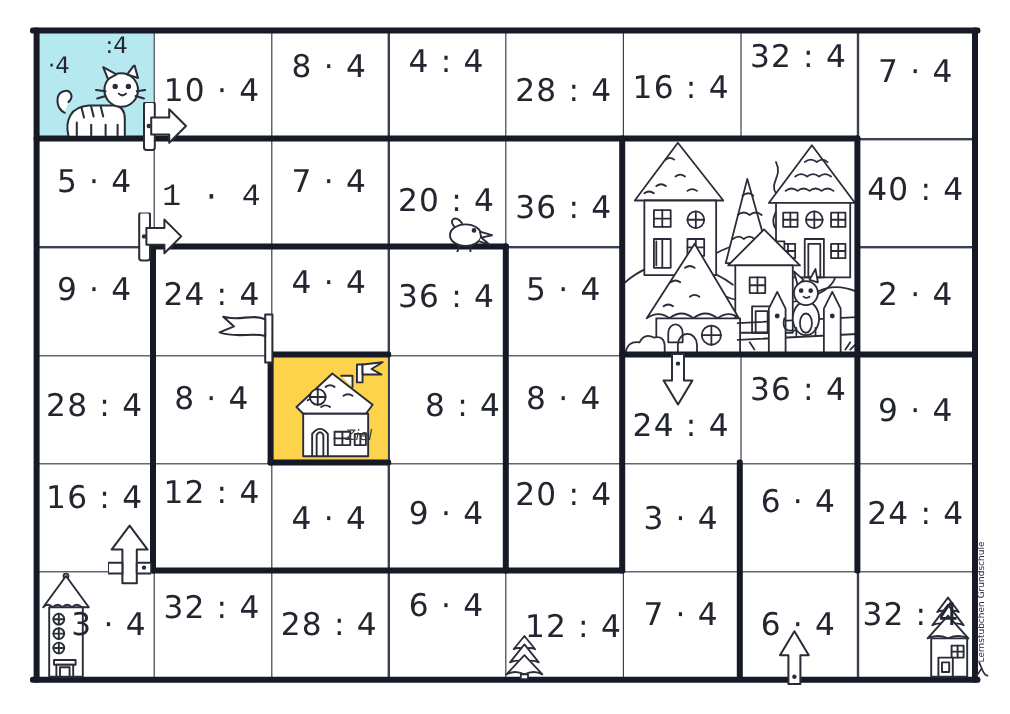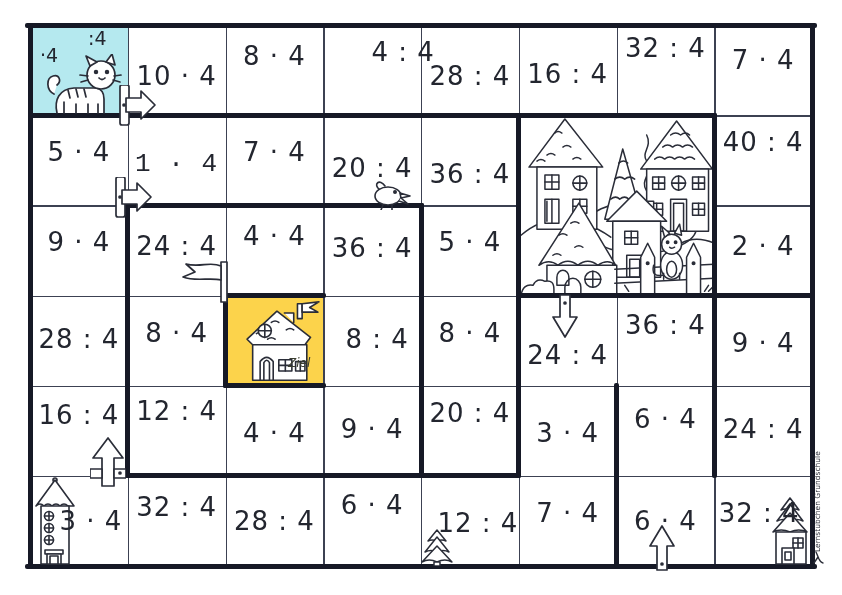--- a/index.html
+++ b/index.html
@@ -262,21 +262,21 @@
       <div class="wall" style="left: 614px; top: 383.17px; width: 5px; height: 185.33px;"></div>
       <div class="wall" style="left: 711.75px; top: 112.67px; width: 5px; height: 365.66px;"></div>
     </div>
   <div id="cells">
       <div class="cell" style="left: 127.75px; top: 25px; width: 97.75px; height: 90.1667px;">
         <span style="transform: translate(0px, 6px);">10 · 4</span>
       </div>
       <div class="cell" style="left: 225.5px; top: 25px; width: 97.75px; height: 90.1667px;">
         <span style="transform: translate(0px, -14px);">8 · 4</span>
       </div>
-      <div class="cell" style="left: 323.25px; top: 25px; width: 97.75px; height: 90.1667px; padding-left: 31px;">
+      <div class="cell" style="left: 323.25px; top: 25px; width: 97.75px; height: 90.1667px;">
         <span style="transform: translate(0px, -18px);">4 : 4</span>
       </div>
       <div class="cell" style="left: 421px; top: 25px; width: 97.75px; height: 90.1667px;">
         <span style="transform: translate(0px, 6px);">28 : 4</span>
       </div>
       <div class="cell" style="left: 518.75px; top: 25px; width: 97.75px; height: 90.1667px;">
         <span style="transform: translate(0px, 4px);">16 : 4</span>
       </div>
       <div class="cell" style="left: 616.5px; top: 25px; width: 97.75px; height: 90.1667px;">
         <span style="transform: translate(0px, -22px);">32 : 4</span>
@@ -292,21 +292,21 @@
       </div>
       <div class="cell" style="left: 225.5px; top: 115.167px; width: 97.75px; height: 90.1667px;">
         <span style="transform: translate(0px, -8px);">7 · 4</span>
       </div>
       <div class="cell" style="left: 323.25px; top: 115.167px; width: 97.75px; height: 90.1667px;">
         <span style="transform: translate(0px, 8px);">20 : 4</span>
       </div>
       <div class="cell" style="left: 421px; top: 115.167px; width: 97.75px; height: 90.1667px;">
         <span style="transform: translate(0px, 14px);">36 : 4</span>
       </div>
-      <div class="cell" style="left: 714.25px; top: 106px; width: 97.75px; height: 75px;">
+      <div class="cell" style="left: 714.25px; top: 123px; width: 97.75px; height: 75px;">
         <span style="transform: translate(0px, -2px);">40 : 4</span>
       </div>
       <div class="cell" style="left: 30px; top: 205.333px; width: 97.75px; height: 90.1667px;">
         <span style="transform: translate(0px, -8px);">9 · 4</span>
       </div>
       <div class="cell" style="left: 127.75px; top: 205.333px; width: 97.75px; height: 90.1667px;">
         <span style="transform: translate(0px, -4px);">24 : 4</span>
       </div>
       <div class="cell" style="left: 225.5px; top: 205.333px; width: 97.75px; height: 90.1667px;">
         <span style="transform: translate(0px, -14px);">4 · 4</span>
@@ -319,21 +319,21 @@
       </div>
       <div class="cell" style="left: 714.25px; top: 205.333px; width: 97.75px; height: 90.1667px;">
         <span style="transform: translate(0px, -4px);">2 · 4</span>
       </div>
       <div class="cell" style="left: 30px; top: 295.5px; width: 97.75px; height: 90.1667px;">
         <span style="transform: translate(0px, -2px);">28 : 4</span>
       </div>
       <div class="cell" style="left: 127.75px; top: 295.5px; width: 97.75px; height: 90.1667px;">
         <span style="transform: translate(0px, -8px);">8 · 4</span>
       </div>
-      <div class="cell" style="left: 311px; top: 295.5px; width: 97.75px; height: 90.1667px; justify-content: flex-end;">
+      <div class="cell" style="left: 337px; top: 295.5px; width: 97.75px; height: 90.1667px;">
         <span style="transform: translate(0px, -2px);">8 : 4</span>
       </div>
       <div class="cell" style="left: 421px; top: 295.5px; width: 97.75px; height: 90.1667px;">
         <span style="transform: translate(0px, -8px);">8 · 4</span>
       </div>
       <div class="cell" style="left: 518.75px; top: 295.5px; width: 97.75px; height: 90.1667px;">
         <span style="transform: translate(0px, 14px);">24 : 4</span>
       </div>
       <div class="cell" style="left: 616.5px; top: 295.5px; width: 97.75px; height: 90.1667px;">
         <span style="transform: translate(0px, -16px);">36 : 4</span>

